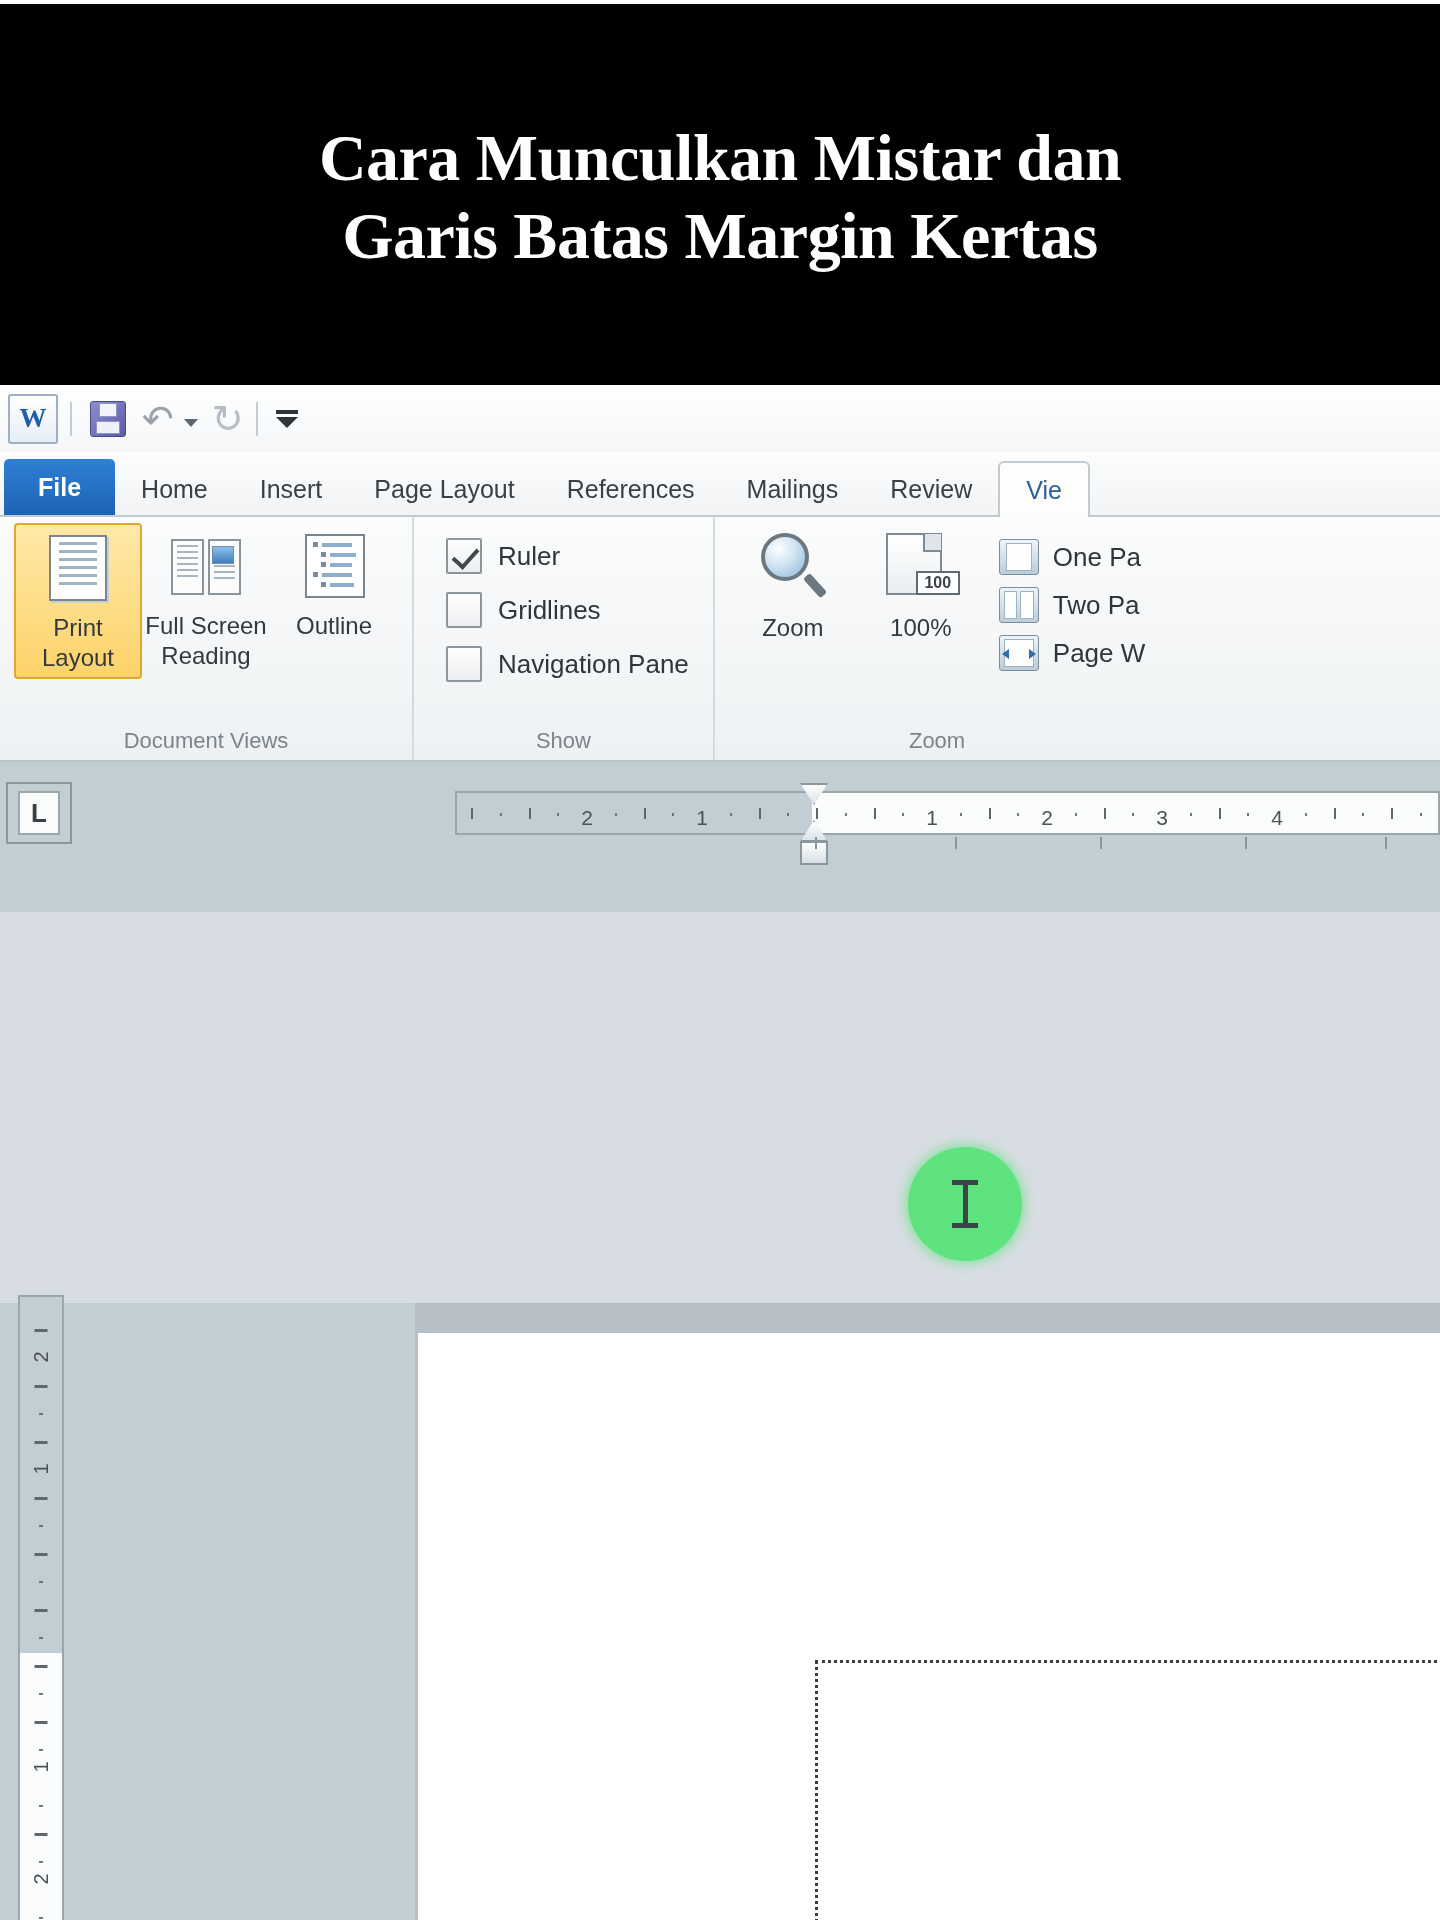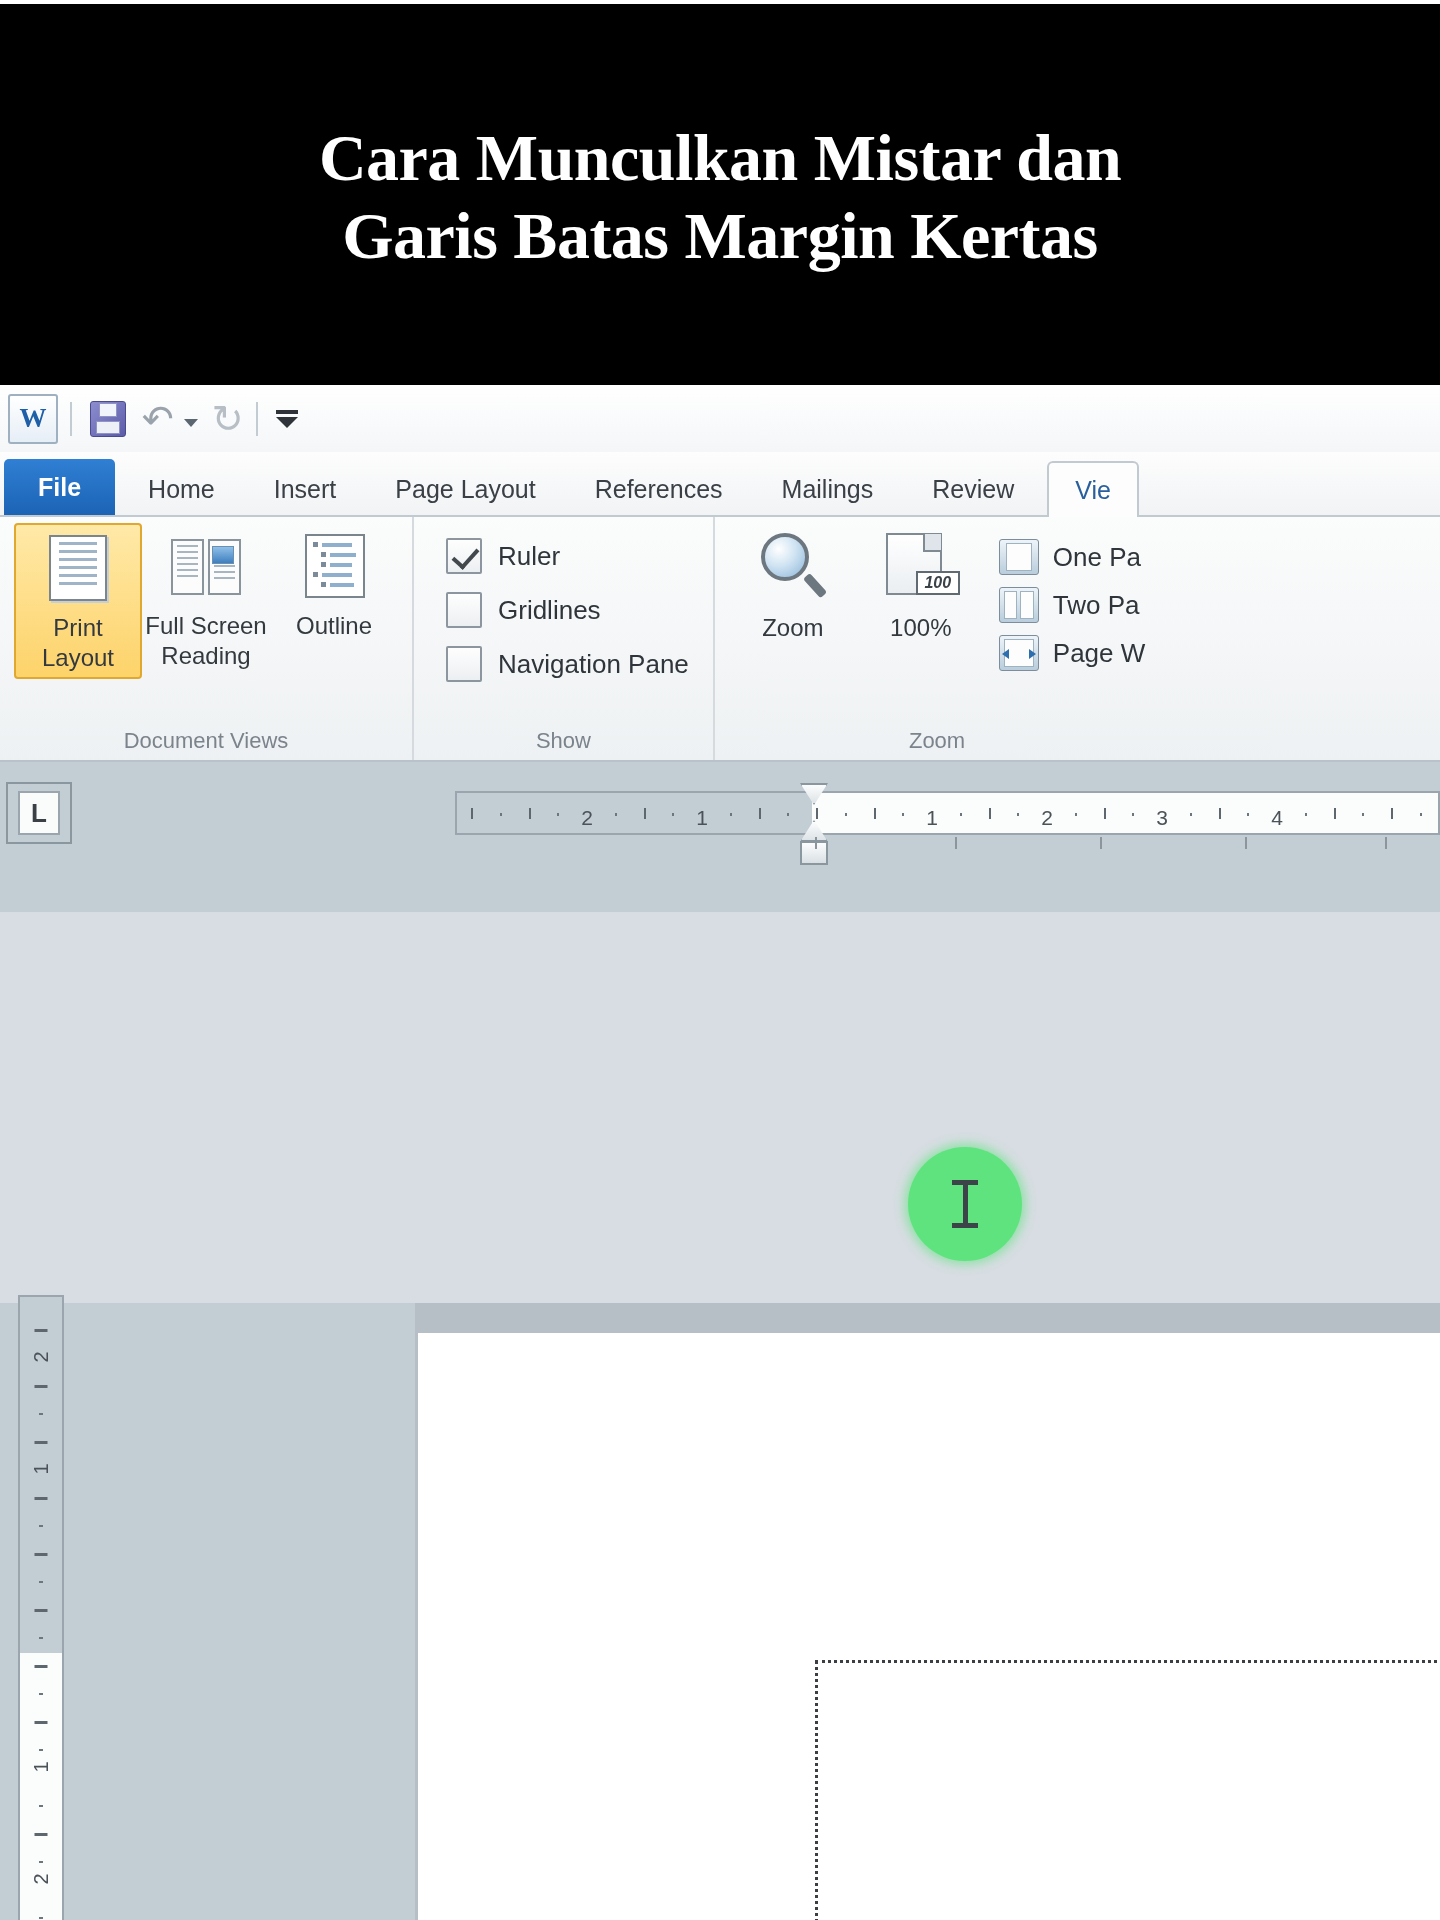--- a/index.html
+++ b/index.html
@@ -57,21 +57,21 @@
     border-top:8px solid #5c6670;margin-left:10px;margin-top:8px;
   }
   .qat-custom{display:flex;flex-direction:column;align-items:center;margin-left:6px;}
   .qat-custom .bar{width:22px;height:4px;background:#2e3439;margin-bottom:3px;}
   .qat-custom .tri{width:0;height:0;border-left:11px solid transparent;border-right:11px solid transparent;border-top:11px solid #2e3439;}
 
   
   .tabstrip{
     position:relative;height:63px;width:1440px;
     background:linear-gradient(#fdfdfd,#f1f3f5);
-    border-bottom:2px solid #c2cad1;display:flex;align-items:flex-end;gap:7px;
+    border-bottom:2px solid #c2cad1;display:flex;align-items:flex-end;
   }
   .tab{
     position:relative;height:52px;line-height:52px;padding:0 26px;
     font-size:25px;color:#3a4046;white-space:nowrap;cursor:default;
   }
   .tab.file{
     background:linear-gradient(#2f7fd4,#1c63b5);color:#fff;font-weight:bold;
     border-radius:5px 5px 0 0;margin-left:4px;padding:0 34px;height:56px;line-height:56px;
   }
   .tab.active{
@@ -151,21 +151,21 @@
   .magnifier{width:76px;height:76px;position:relative;}
   .magnifier .lens{
     position:absolute;left:6px;top:2px;width:48px;height:48px;border-radius:50%;
     border:4px solid #6d7780;background:radial-gradient(circle at 34% 30%,#ffffff,#cfe3f2 45%,#8ab4d8);
     box-sizing:border-box;
   }
   .magnifier .handle{
     position:absolute;left:48px;top:48px;width:9px;height:26px;background:#6d7780;
     transform:rotate(-42deg);transform-origin:top left;border-radius:3px;
   }
-  .zoom100{width:86px;height:76px;position:relative;font-style:italic;}
+  .zoom100{width:86px;height:76px;position:relative;}
   .zoom100 .sheet{
     position:absolute;left:8px;top:2px;width:56px;height:62px;
     background:linear-gradient(#ffffff,#eaeef1);border:2px solid #7f8a93;box-sizing:border-box;
   }
   .zoom100 .fold{position:absolute;right:-1px;top:-1px;width:16px;height:16px;background:#dfe5ea;border-left:2px solid #7f8a93;border-bottom:2px solid #7f8a93;}
   .zoom100 .badge{
     position:absolute;left:38px;top:40px;width:44px;height:24px;background:#fff;
     border:2px solid #5f6a73;box-sizing:border-box;font-size:16px;line-height:20px;
     text-align:center;color:#3b4248;font-weight:bold;
   }

